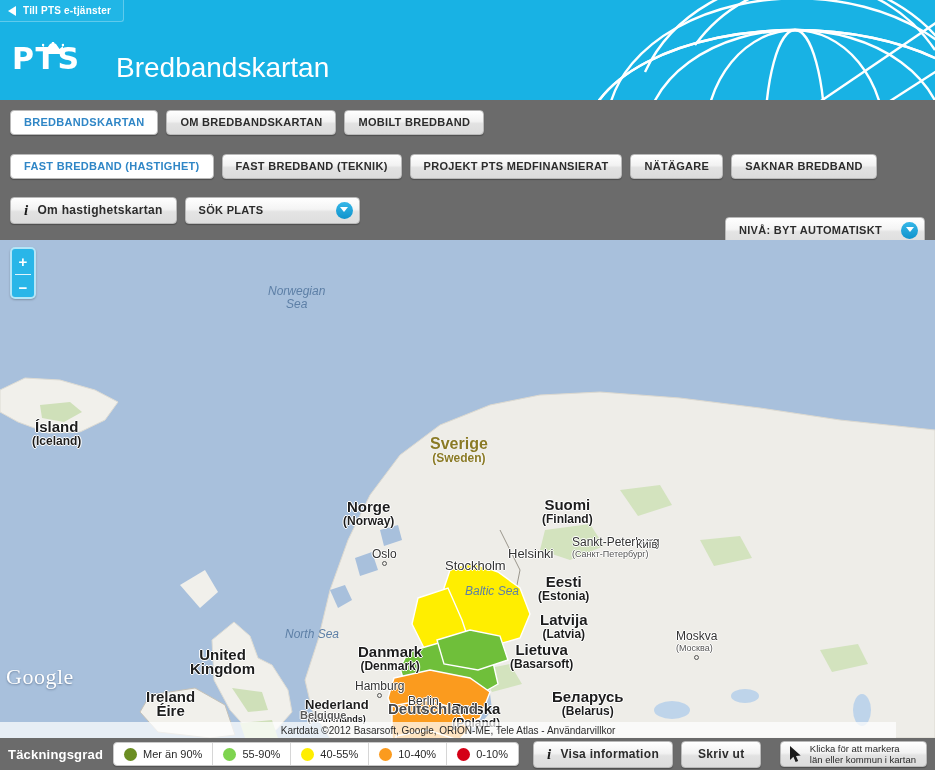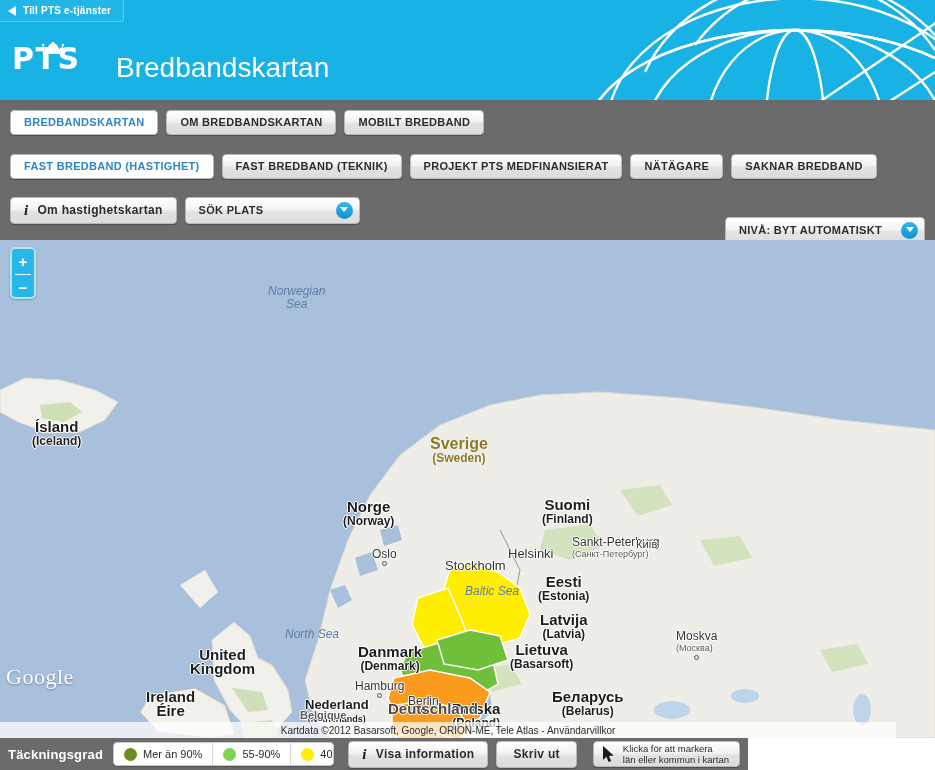--- a/index.html
+++ b/index.html
@@ -186,21 +186,21 @@
   .swe-label {
     font-size: 16px; font-weight: bold; color: #8a7a25;
     text-align: center; line-height: 15px;
     text-shadow: 1px 0 rgba(255,255,255,.5), -1px 0 rgba(255,255,255,.5);
   }
   .swe-label .sub { display: block; font-size: 12px; }
 
   
   .legendbar {
     position: absolute; left: 0; bottom: 0;
-    width: 748px; height: 32px;
+    width: 935px; height: 32px;
     background: #6b6b6b;
     display: flex; align-items: center; gap: 8px;
     padding: 0 8px;
   }
   .legend-title {
     color: #ffffff; font-size: 13px; font-weight: bold; letter-spacing: .2px;
     margin-right: 2px; white-space: nowrap;
   }
   .legend-box {
     display: flex; align-items: center; height: 24px;

